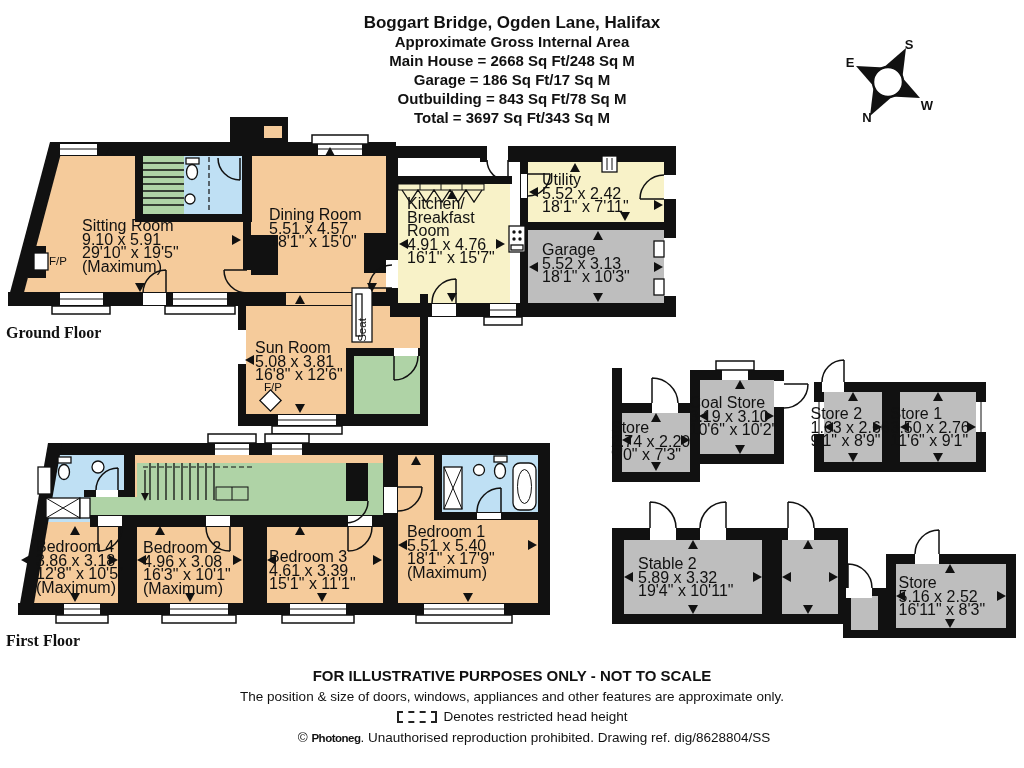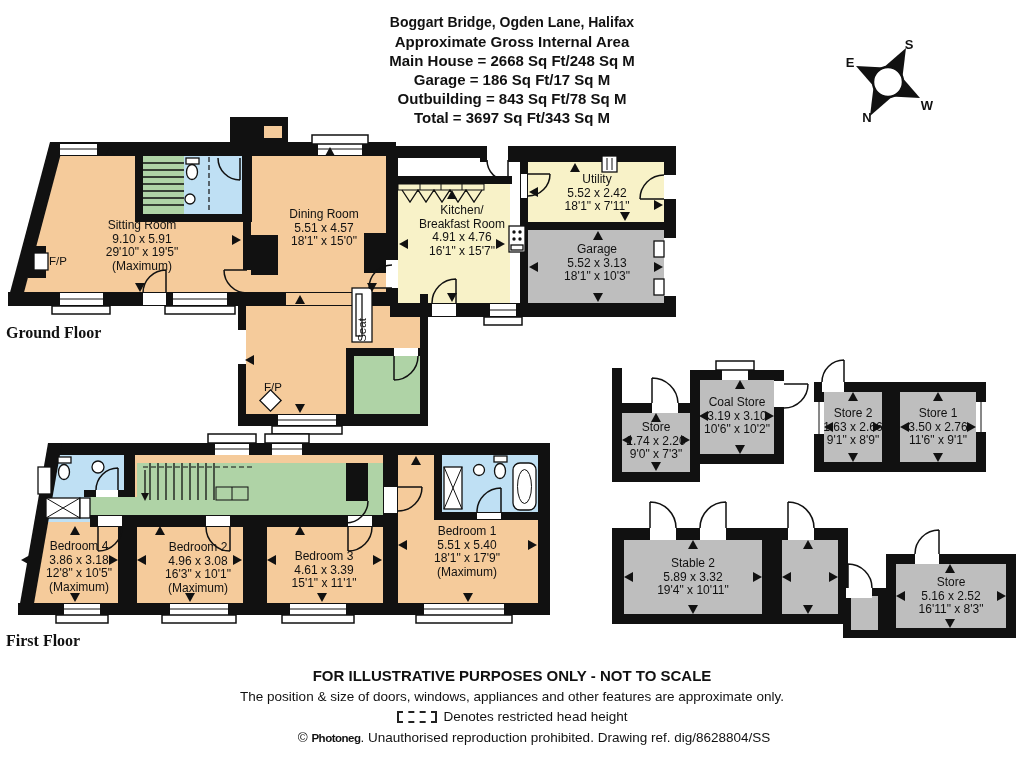--- a/index.html
+++ b/index.html
@@ -16,24 +16,24 @@
   .f-gray{fill:var(--room-gray);}  .w{fill:var(--wall);}
   .wh{fill:#fff;}
   .ln{stroke:var(--wall);stroke-width:1.3;fill:none;}
   .thin{stroke:var(--wall);stroke-width:1;fill:none;}
   .door{stroke:var(--wall);stroke-width:1.5;fill:none;}
   .fx{fill:#fff;stroke:var(--wall);stroke-width:1.3;}
   .sill{fill:#fff;stroke:var(--wall);stroke-width:1.5;}
   .dash{stroke:var(--wall);stroke-width:1.2;fill:none;stroke-dasharray:5 3;}
   
   .titleblock{position:absolute;left:0;top:13px;width:100%;text-align:center;font-weight:bold;}
-  .titleblock .t1{font-size:14px;line-height:19px;}
+  .titleblock .t1{font-size:17px;line-height:19px;}
   .titleblock .t{font-size:15px;line-height:19px;text-align:center;}
-  .rlabel{position:absolute;transform:translate(-50%,-50%);text-align:center;
-          font-size:12px;line-height:13.5px;color:#111;}
+  .rlabel{position:absolute;transform:translate(-50%,-50%);text-align:left;
+          font-size:16px;line-height:13.5px;color:#111;}
   .rlabel span{display:block;}
   .floorlabel{position:absolute;font-size:16px;font-weight:bold;font-family:Liberation Serif, serif;}
   .anno{position:absolute;transform:translate(-50%,-50%);font-size:11.5px;}
   .anno.rot{transform:translate(-50%,-50%) rotate(-90deg);}
   .cletter{position:absolute;transform:translate(-50%,-50%);font-size:13px;font-weight:bold;}
   .footer{position:absolute;left:0;top:665px;width:100%;text-align:center;}
   .footer .f1{font-size:15px;font-weight:bold;line-height:22px;}
   .footer .f2{font-size:13.5px;line-height:20px;}
   .footer .f3{font-size:13.5px;line-height:20px;}
   .footer .f4{font-size:13.5px;line-height:21px;margin-left:44px;}
@@ -422,22 +422,27 @@
   <div class="rlabel" style="left:597px;top:193px;width:110px">
     <span>Utility</span>
       <span>5.52 x 2.42</span>
     <span>18'1" x 7'11"</span>
   </div>
   <div class="rlabel" style="left:597px;top:263px;width:110px">
     <span>Garage</span>
       <span>5.52 x 3.13</span>
     <span>18'1" x 10'3"</span>
   </div>
-
-  <div class="rlabel" style="left:79px;top:567px;width:104px">
+  <div class="rlabel" style="left:310px;top:361px;width:110px">
+    <span>Sun Room</span>
+      <span>5.08 x 3.81</span>
+    <span>16'8" x 12'6"</span>
+  </div>
+
+  <div class="rlabel" style="left:88px;top:567px;width:104px">
     <span>Bedroom 4</span>
       <span>3.86 x 3.18</span>
     <span>12'8" x 10'5"</span>
       <span>(Maximum)</span>
   </div>
   <div class="rlabel" style="left:198px;top:568px;width:110px">
     <span>Bedroom 2</span>
       <span>4.96 x 3.08</span>
     <span>16'3" x 10'1"</span>
       <span>(Maximum)</span>

